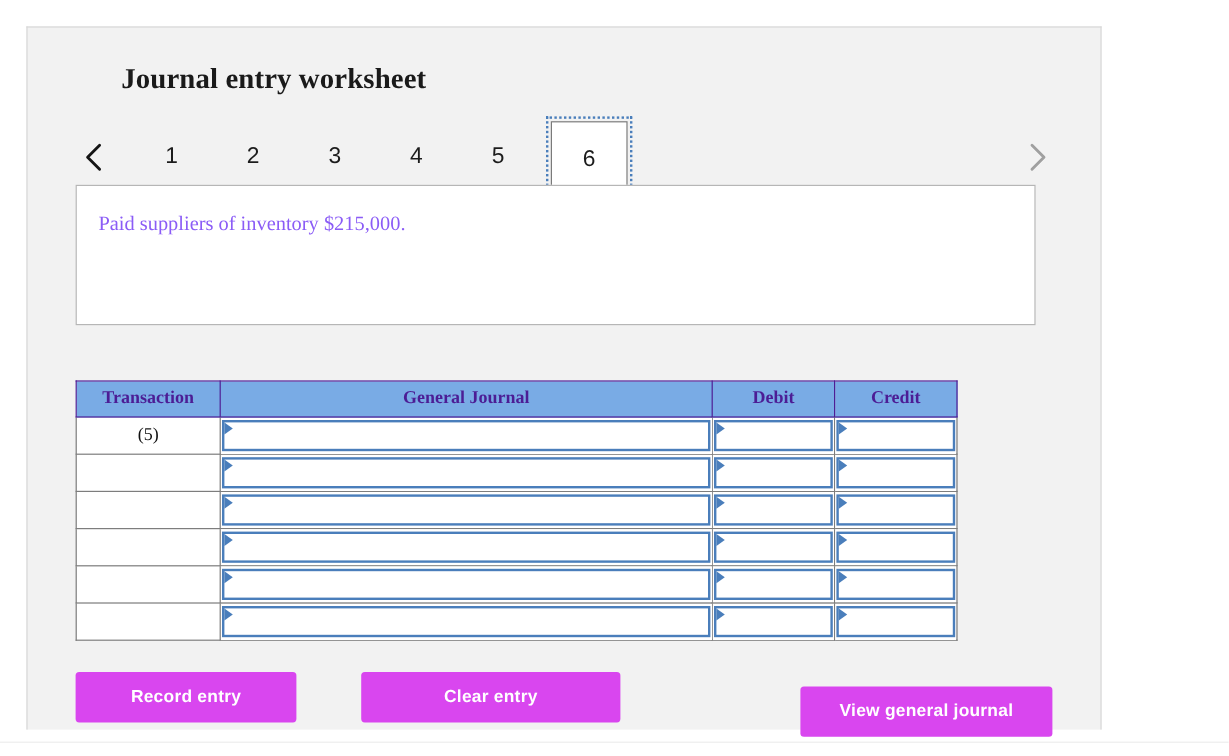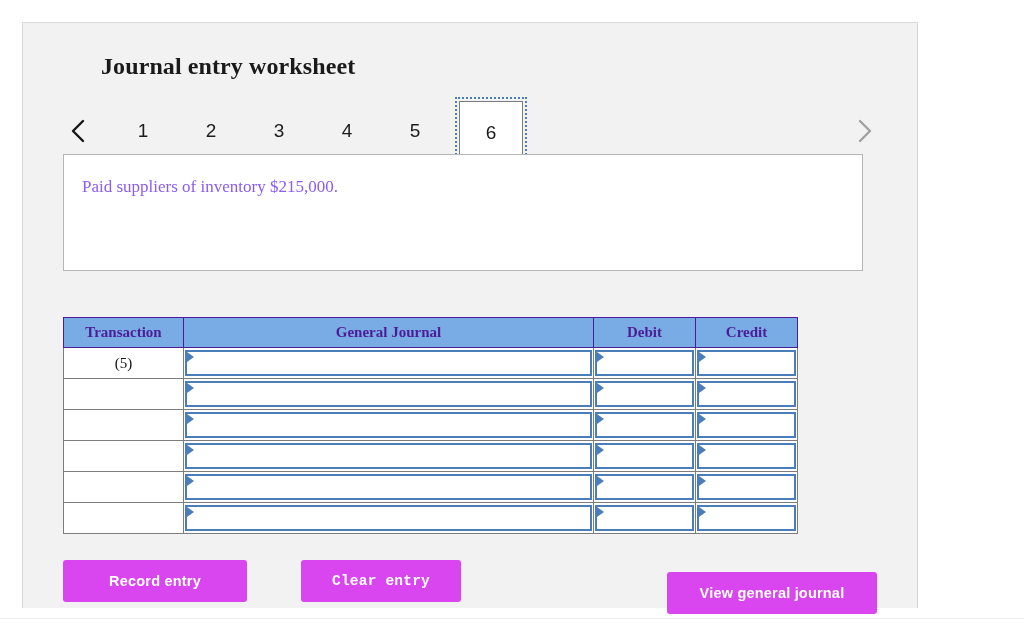--- a/index.html
+++ b/index.html
@@ -203,21 +203,21 @@
     font-family: "Liberation Sans", sans-serif;
     font-size: 14.5px;
     font-weight: bold;
     letter-spacing: .2px;
     cursor: pointer;
     padding: 0;
     text-align: center;
     white-space: nowrap;
   }
   .btn-record { left: 40px;  top: 537px; width: 184px; height: 42px; }
-  .btn-clear  { left: 278px; top: 537px; width: 160px; height: 42px; font-family: Liberation Mono, monospace; }
+  .btn-clear  { left: 278px; top: 537px; width: 216px; height: 42px; }
   .btn-view   { left: 644px; top: 537px; width: 210px; height: 42px; margin-top: 12px; }
 
   .bottom-strip {
     position: absolute;
     left: 0;
     top: 618px;
     width: 1024px;
     height: 12px;
     background: #ffffff;
     border-top: 1px solid #ededed;

